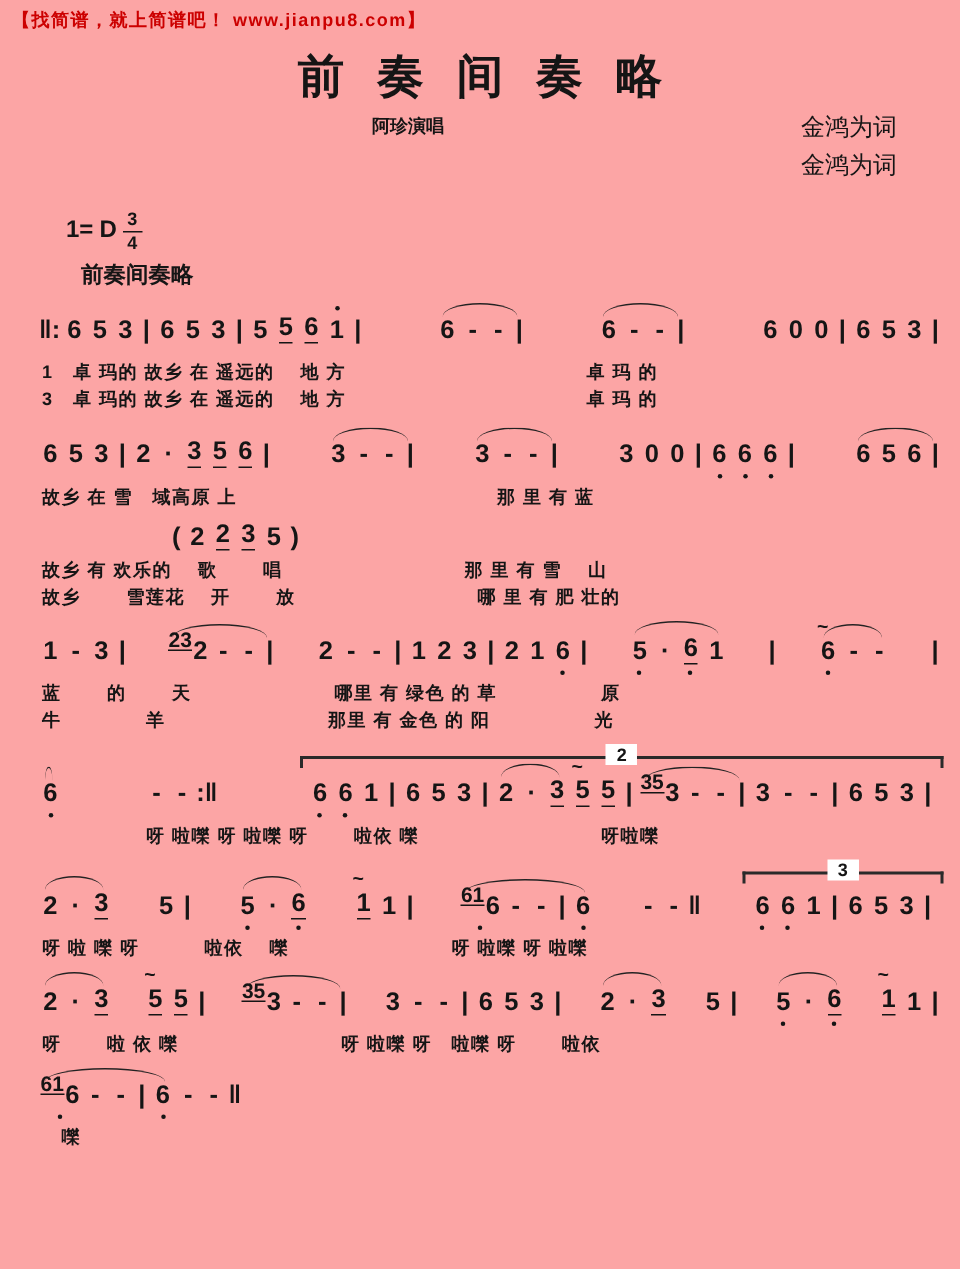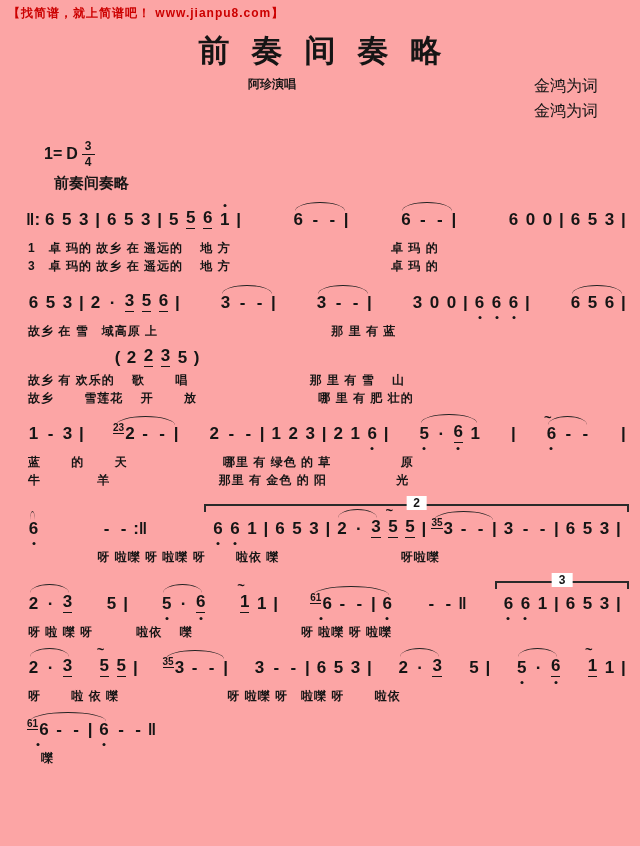--- a/index.html
+++ b/index.html
@@ -23,21 +23,21 @@
   .grp{display:flex;position:relative;align-items:flex-end;}
   .grp.slur::before{content:"";position:absolute;left:5px;right:7px;top:-8px;height:9px;
       border-top:1.6px solid #222;border-radius:55% 55% 0 0/100% 100% 0 0;}
   .tk{position:relative;display:inline-flex;align-items:flex-end;justify-content:center;
       min-width:13px;padding:0 2px;font-size:17px;font-weight:700;line-height:1.12;}
   .tk.bar{min-width:9px;padding:0 1px;}
   .core.ul{border-bottom:1.7px solid #151515;padding-bottom:1px;}
   .odot{position:absolute;left:50%;transform:translateX(-50%);width:3px;height:3px;background:#151515;border-radius:50%;}
   .hid{top:-6px;}
   .lod{bottom:-7px;}
-  .grace{font-size:10px;font-weight:700;border-bottom:1px solid #151515;transform:translateY(-9px);margin-right:1px;line-height:1;}
+  .grace{font-size:14px;font-weight:700;border-bottom:1px solid #151515;transform:translateY(-9px);margin-right:1px;line-height:1;}
   .tilde{position:absolute;top:-13px;left:1px;font-size:13px;font-weight:700;line-height:1;}
   .volta{display:flex;position:relative;border-top:2px solid #2a2a2a;padding:11px 5px 0 5px;align-items:flex-end;}
   .volta::before,.volta::after{content:"";position:absolute;top:-2px;height:8px;border-left:2px solid #2a2a2a;}
   .volta::before{left:0;}
   .volta::after{right:0;}
   .vlabel{position:absolute;top:-10px;left:50%;transform:translateX(-50%);background:#fff;
       padding:0 7px;font-size:12px;font-weight:700;line-height:1.2;}
 
   
   .lyr{white-space:pre;font-size:12px;font-weight:600;margin-left:28px;line-height:1.5;letter-spacing:1px;}

